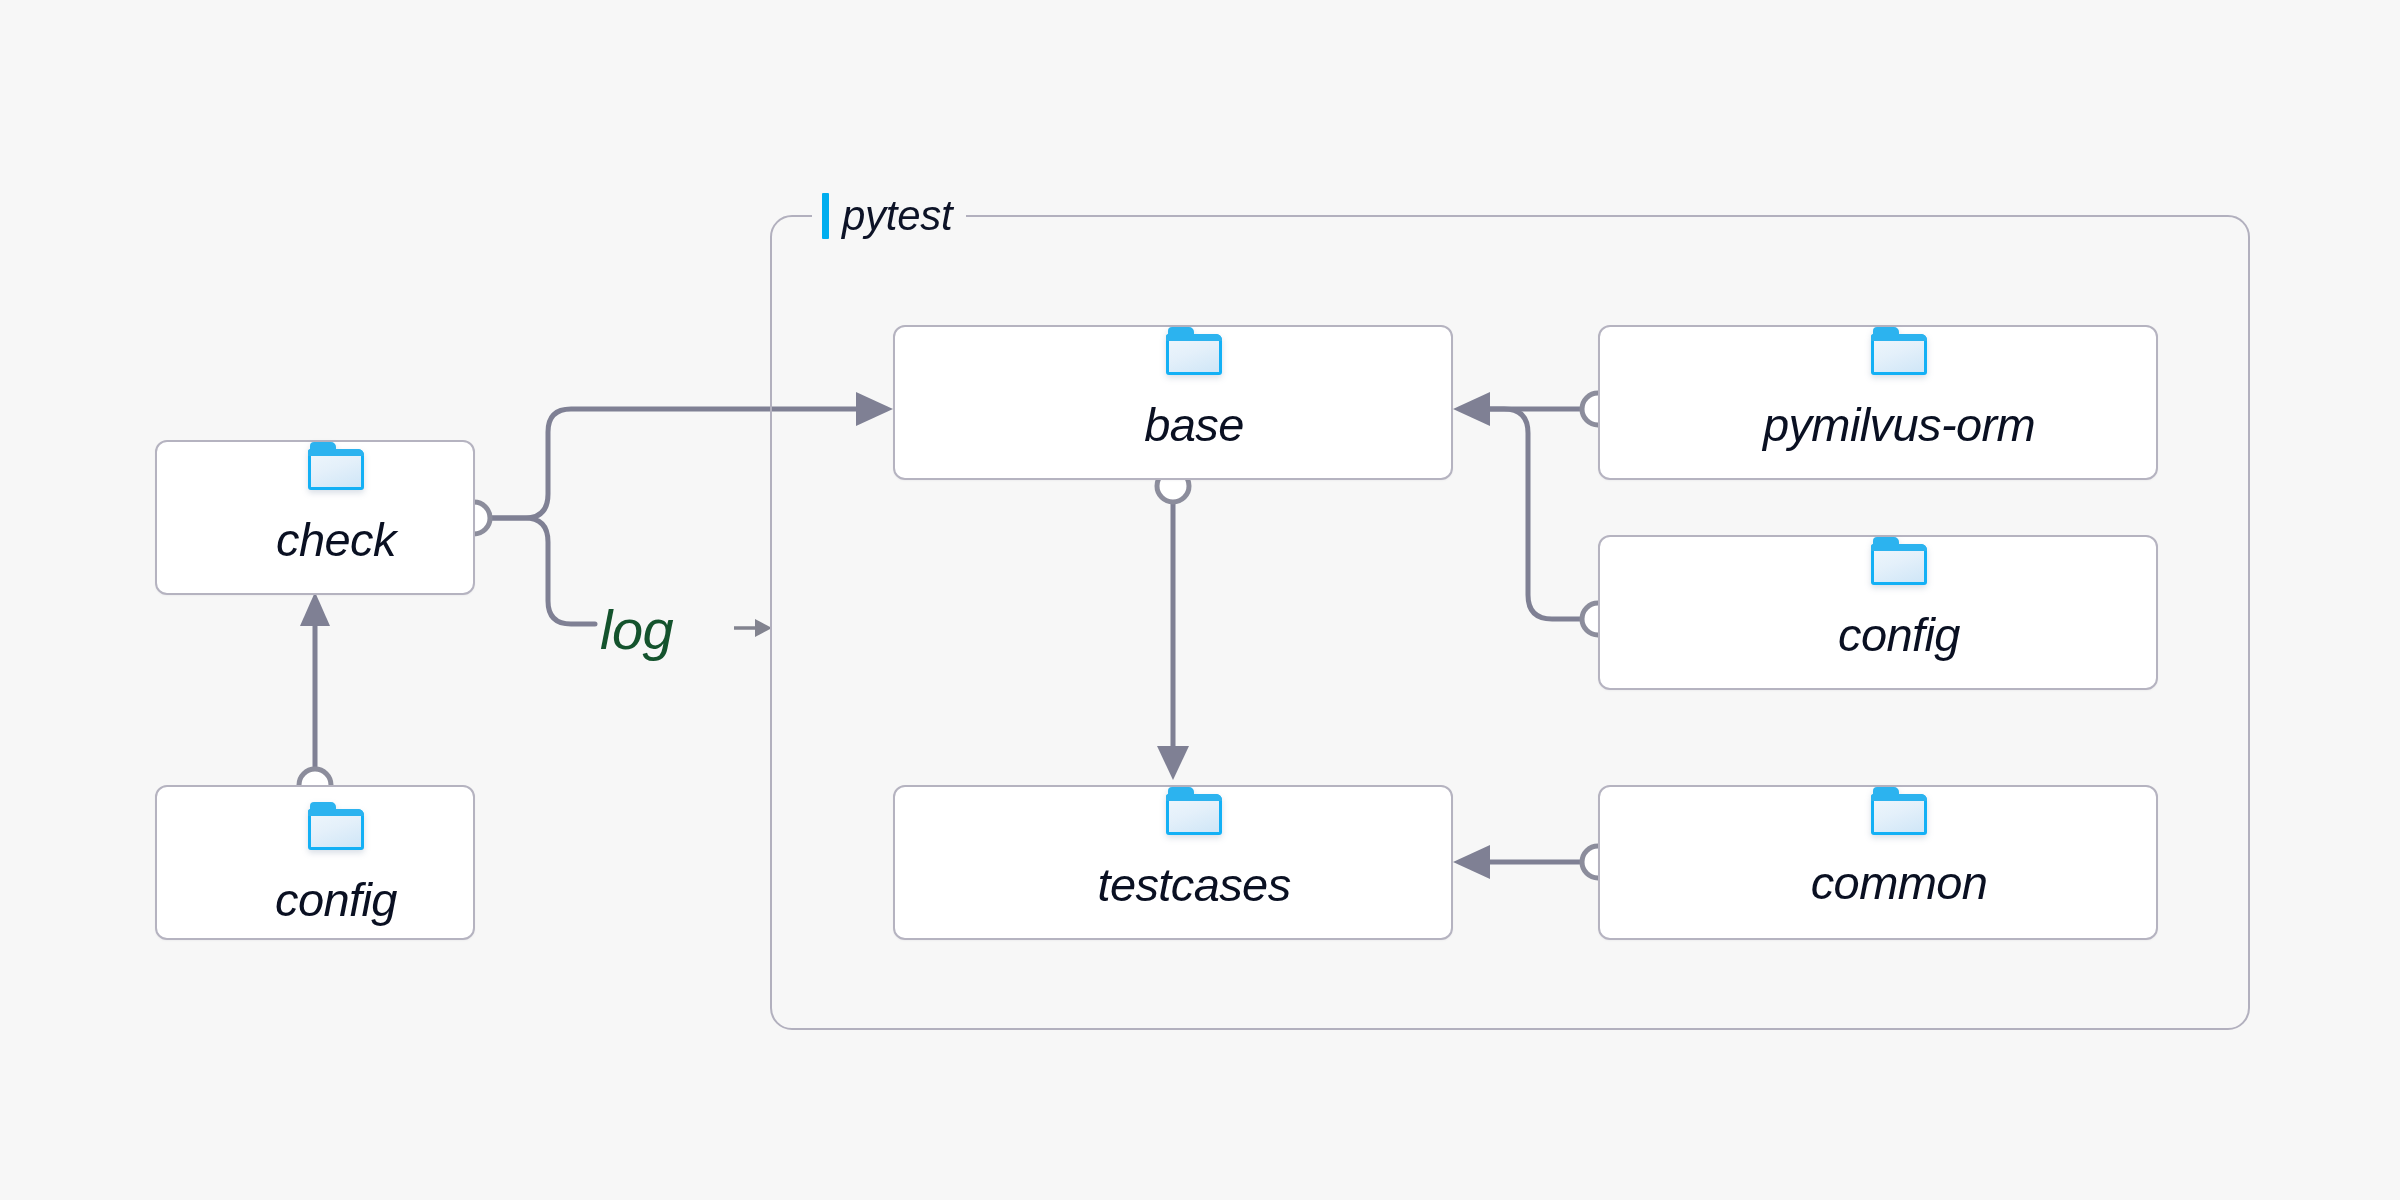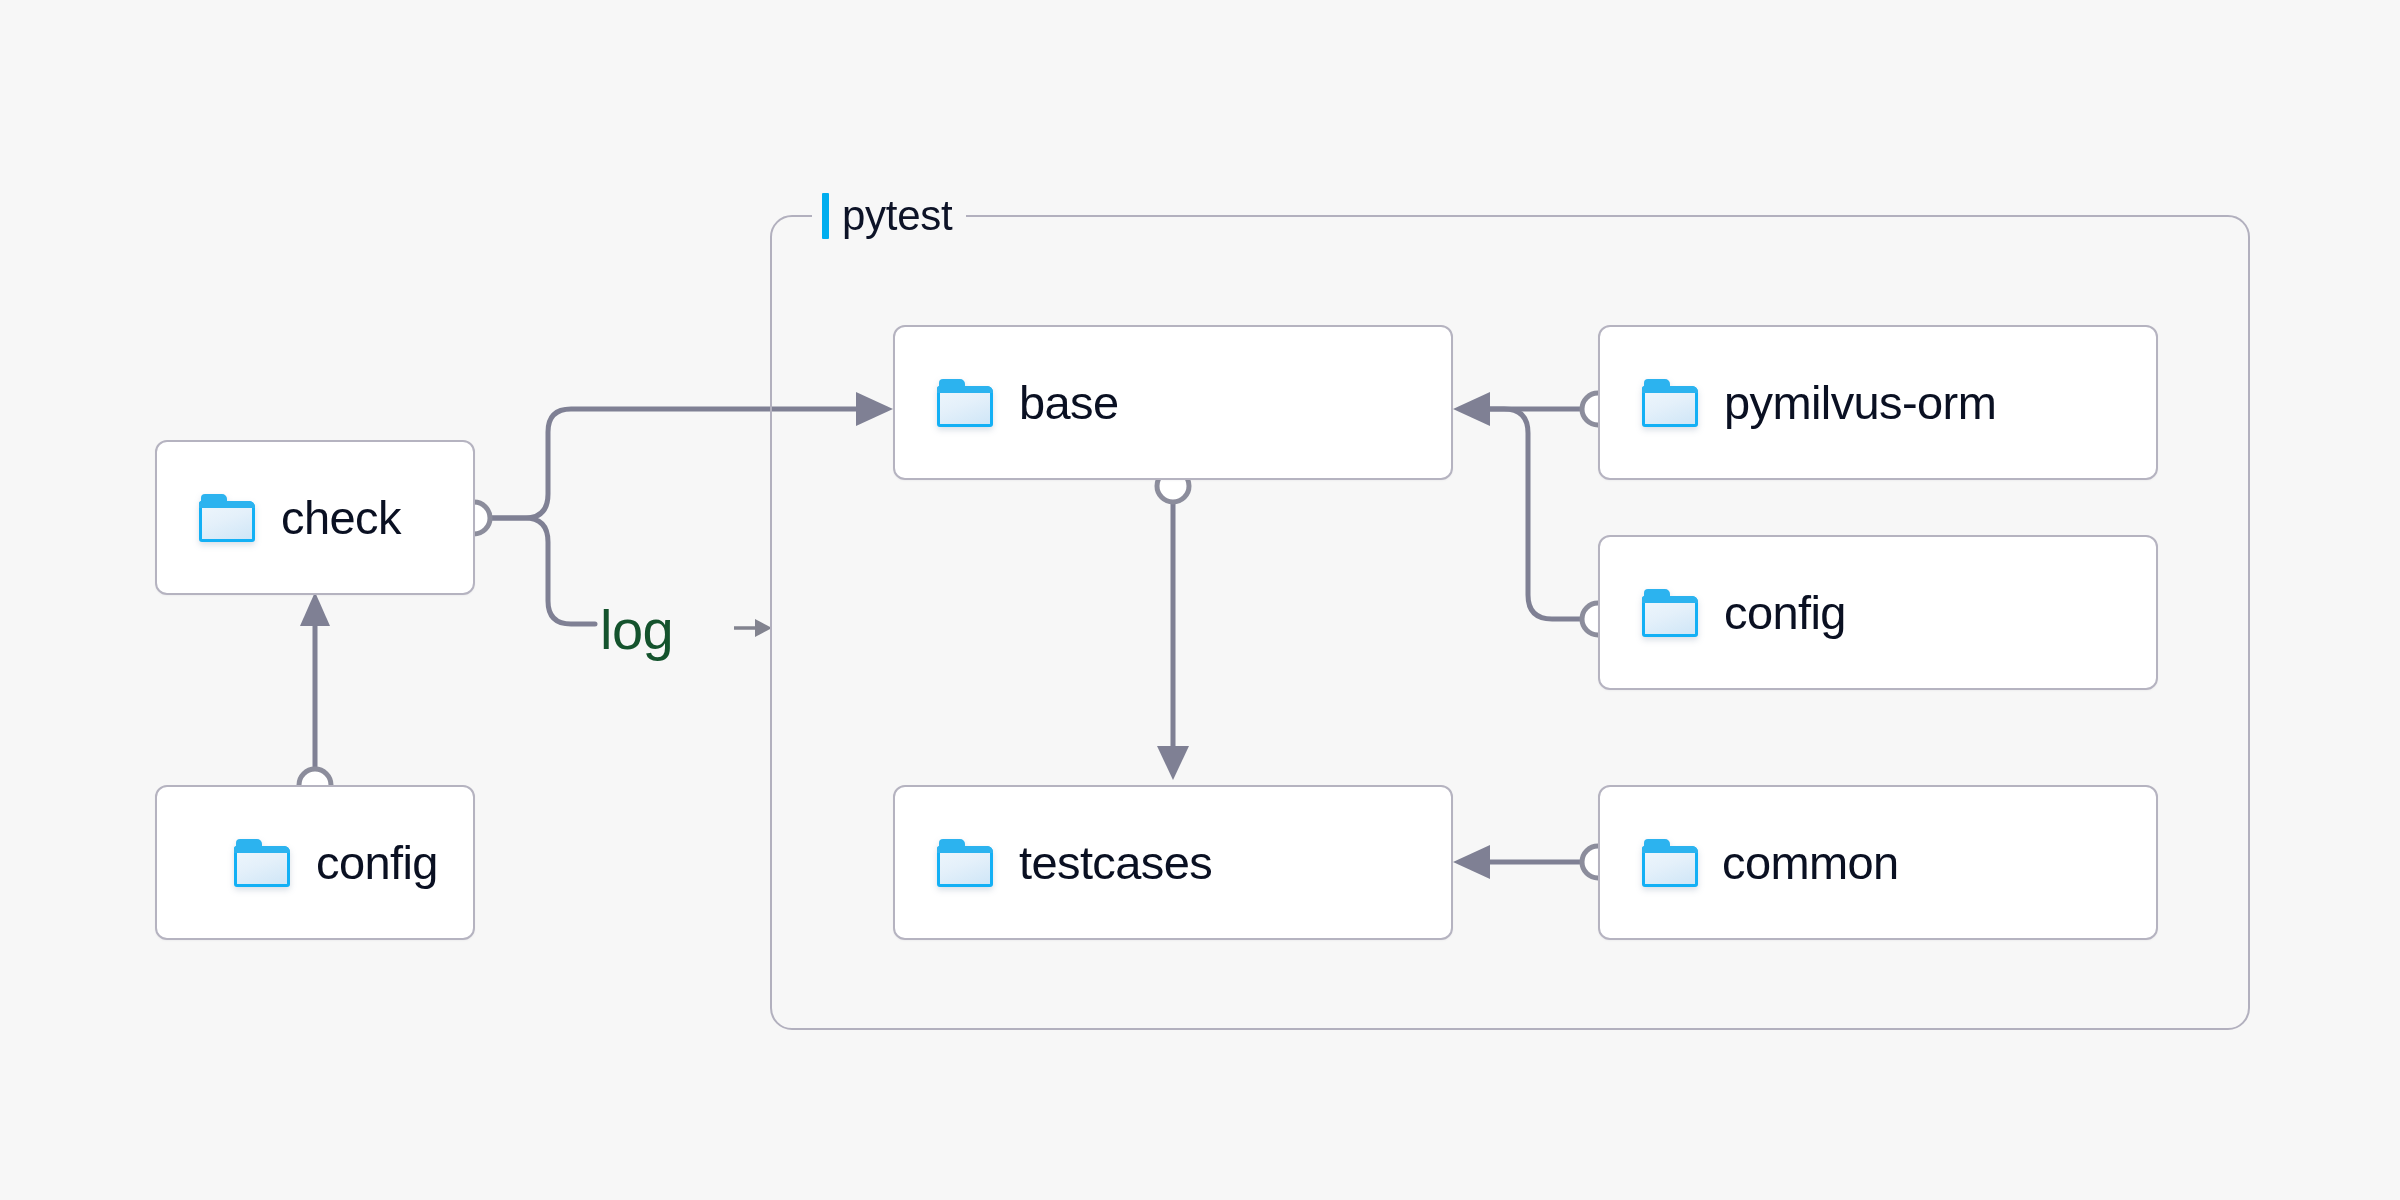--- a/index.html
+++ b/index.html
@@ -7,20 +7,21 @@
     padding: 0;
     background: #f7f7f7;
   }
   #canvas {
     position: relative;
     width: 2400px;
     height: 1156px;
     background: #f7f7f7;
     overflow: hidden;
     font-family: "Liberation Sans", sans-serif;
+    font-style: italic;
   }
   
   #edges {
     position: absolute;
     left: 0; top: 0;
     width: 2400px;
     height: 1200px;
     pointer-events: none;
   }
   .edge-path {
@@ -81,20 +82,21 @@
     position: absolute;
     box-sizing: border-box;
     background: #ffffff;
     border: 2px solid #b5b3c0;
     border-radius: 12px;
     display: flex;
     align-items: center;
     padding-left: 42px;
     gap: 26px;
     box-shadow: 0 1px 2px rgba(20,20,40,0.04);
+    flex-direction: column;
   }
   .node-label {
     font-size: 47px;
     color: #0a1022;
     letter-spacing: -0.6px;
     line-height: 1;
     white-space: nowrap;
   }
   .folder-icon {
     flex: 0 0 auto;

